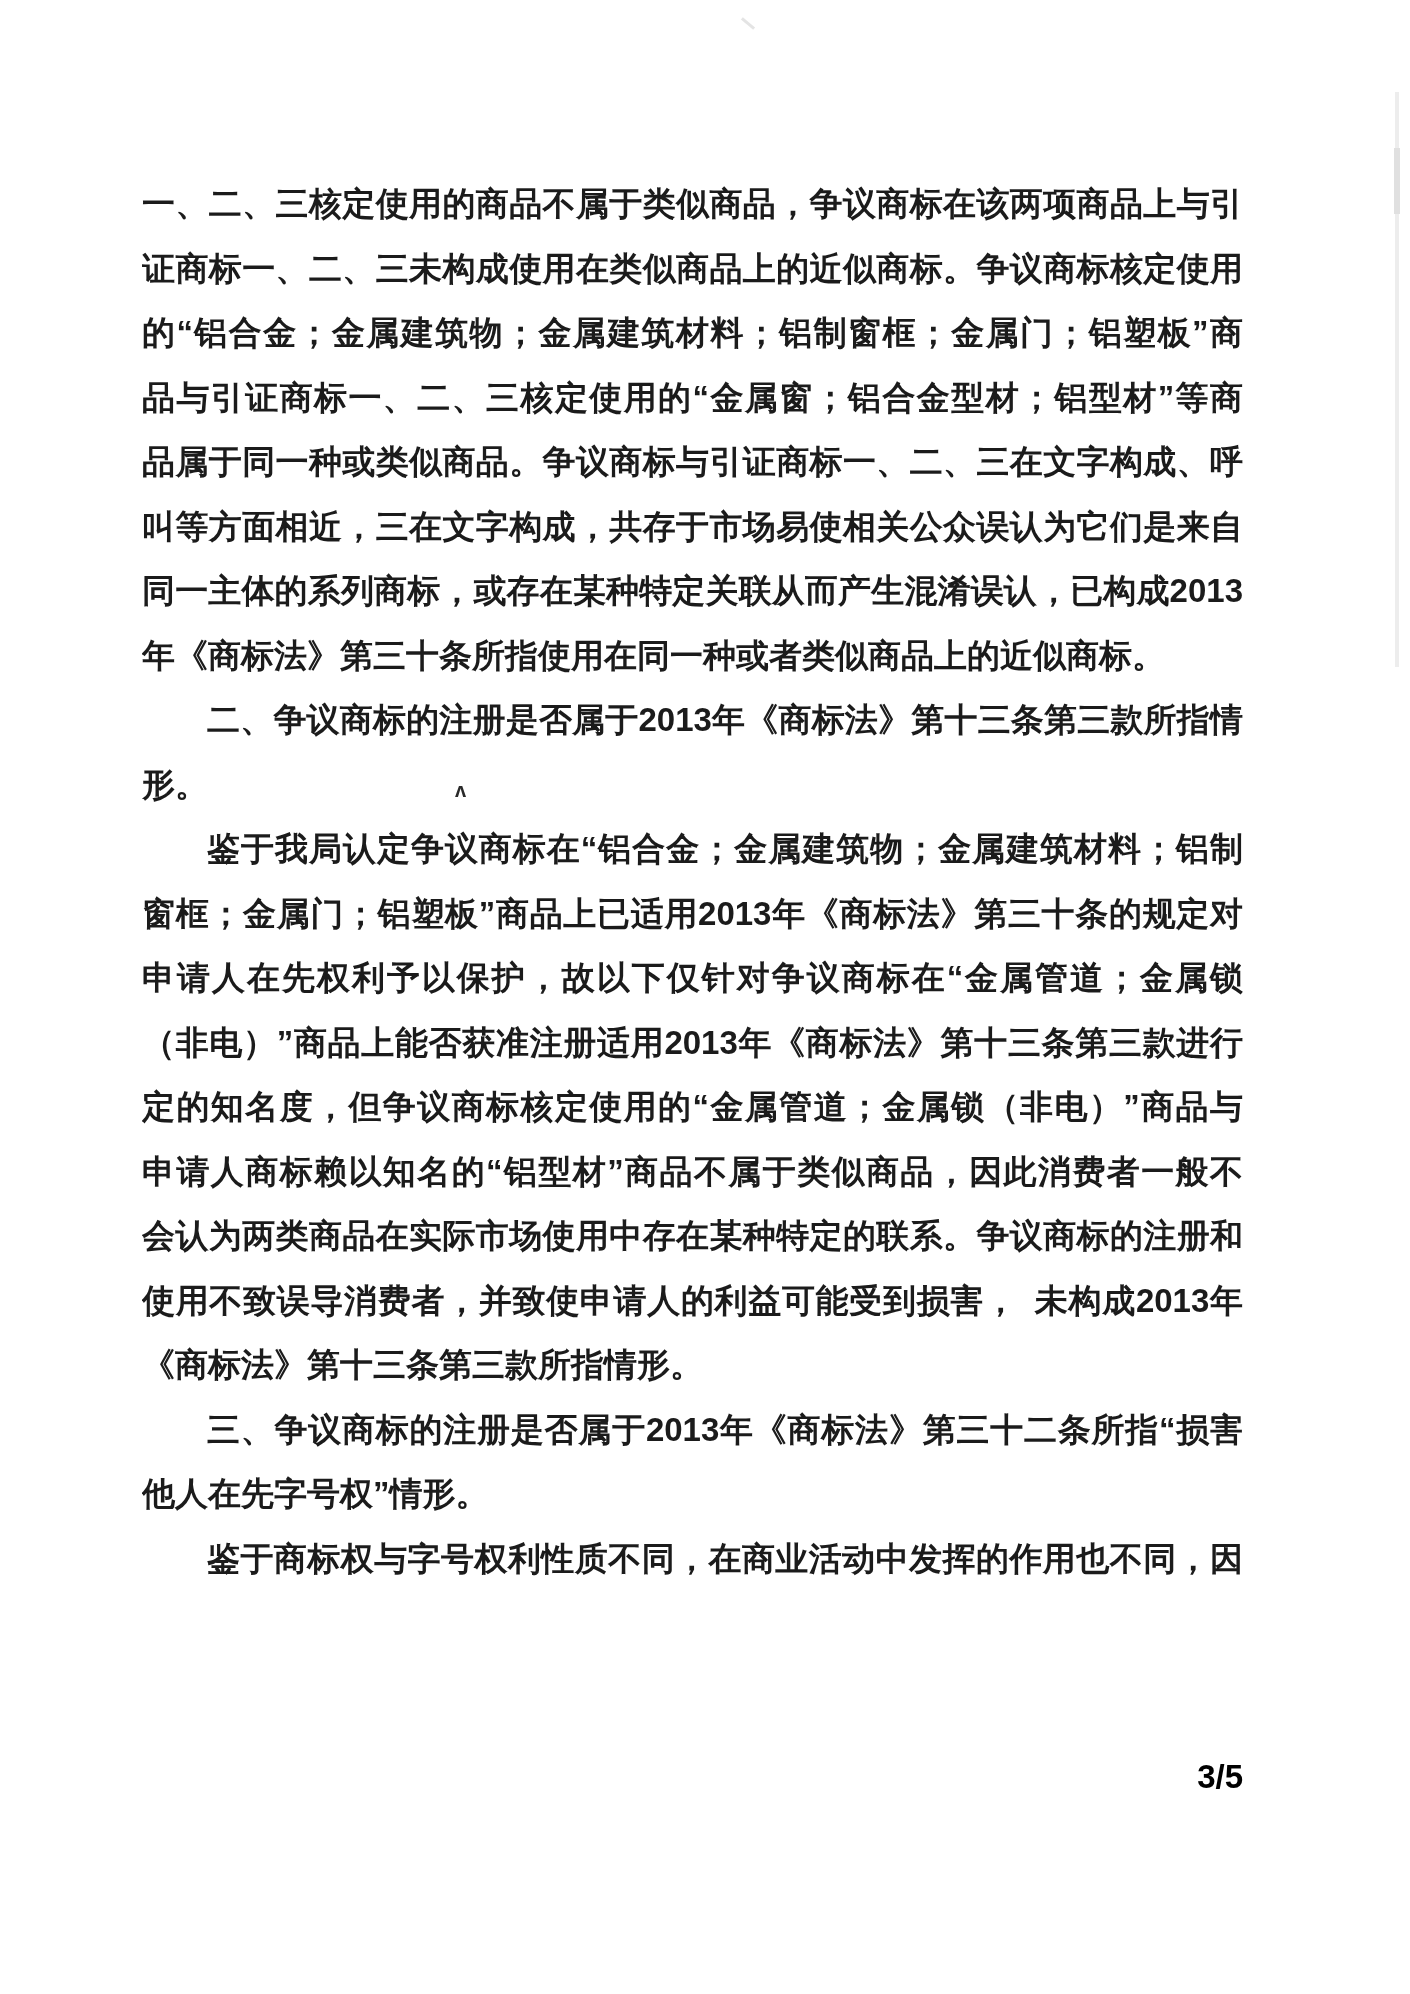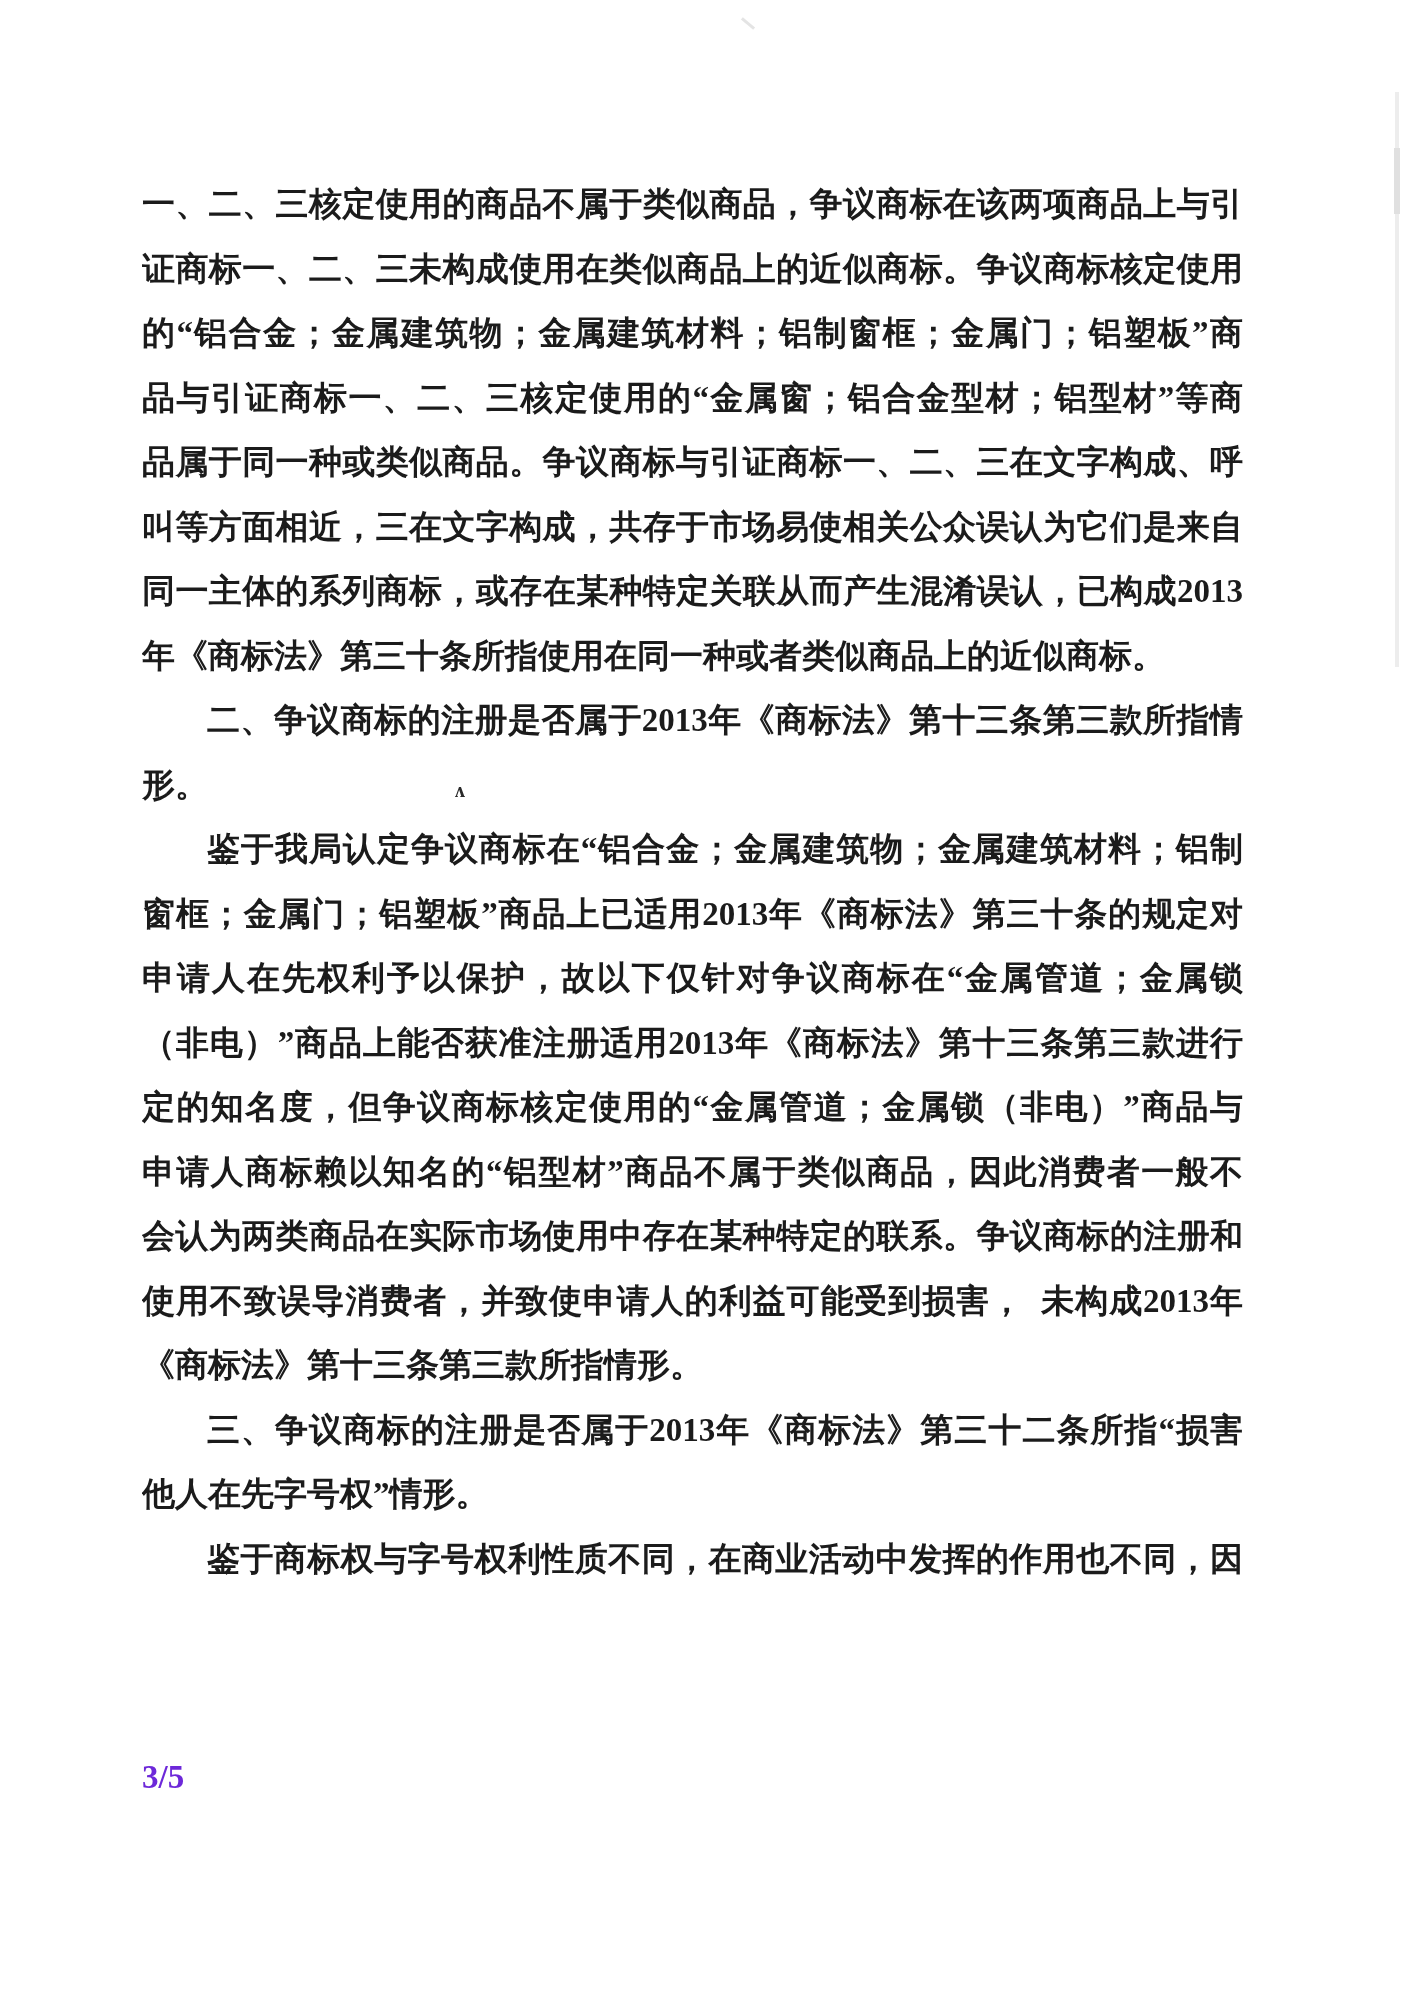--- a/index.html
+++ b/index.html
@@ -8,21 +8,21 @@
       background: #ffffff;
       width: 1410px;
       height: 1994px;
       overflow: hidden;
     }
     .page {
       position: relative;
       width: 1410px;
       height: 1994px;
       background: #ffffff;
-      font-family: Liberation Serif, serif;
+      font-family: Liberation Sans, sans-serif;
       color: #1b1b1b;
     }
     .text-block {
       position: absolute;
       left: 142px;
       top: 172px;
       width: 1101px;
     }
     .line {
       height: 64.5px;
@@ -43,24 +43,24 @@
       padding-left: 65px;
       width: 1036px;
     }
     .footer {
       position: absolute;
       left: 142px;
       top: 1756px;
       width: 1101px;
       height: 42px;
       line-height: 42px;
-      text-align: left;
+      text-align: right;
       font-size: 33px;
       font-weight: 600;
-      color: #6d28d9;
+      color: #000000;
     }
     .stray-mark {
       position: absolute;
       left: 455px;
       top: 780px;
       font-size: 20px;
       font-weight: 600;
       color: #2a2a2a;
       line-height: 20px;
     }

